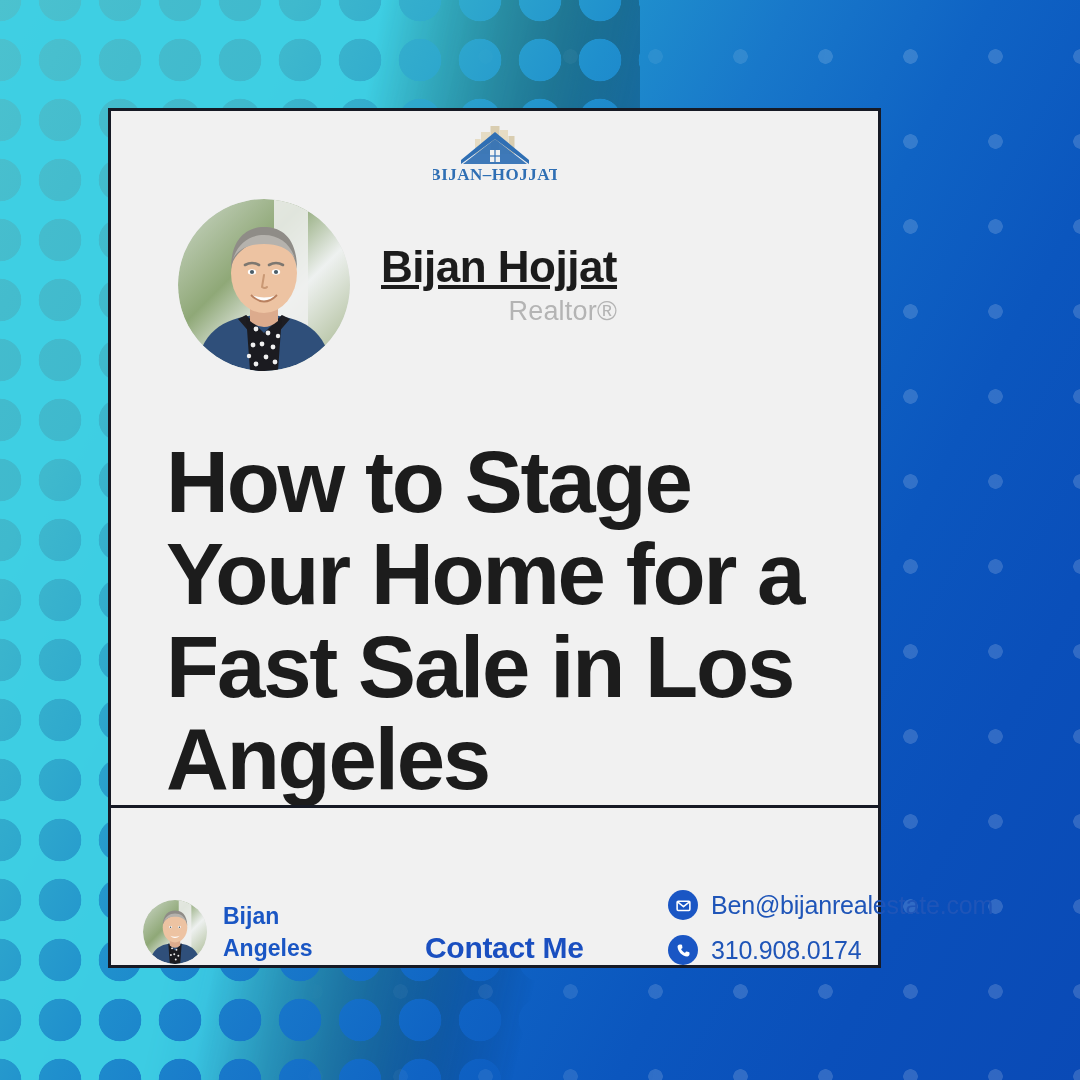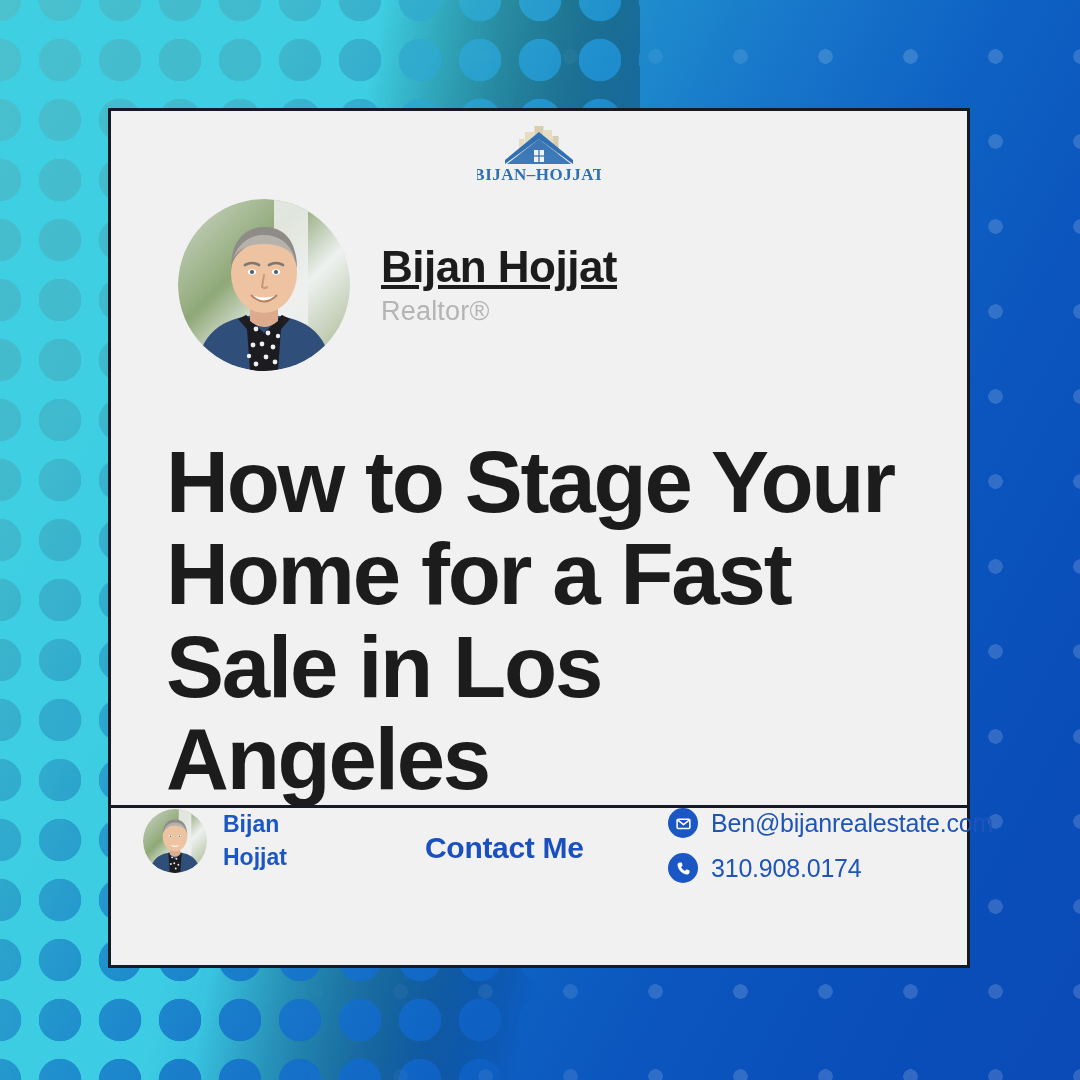--- a/index.html
+++ b/index.html
@@ -88,21 +88,21 @@
     mask-image:linear-gradient(100deg,
         rgba(0,0,0,0) 36%,
         rgba(0,0,0,.35) 50%,
         rgba(0,0,0,1) 68%);
   }
 
   
   #card {
     position:absolute;
     left:108px; top:108px;
-    width:862px; height:860px;
+    width:773px; height:860px;
     background:#f1f1f1;
     border:3px solid #161a25;
     display:flex; flex-direction:column;
   }
 
   
   .logo-wrap {
     height:78px;
     display:flex; align-items:center; justify-content:center;
     padding-top:6px;
@@ -127,40 +127,40 @@
 
   .profile-text { margin-left:31px; }
   .profile-name {
     font-size:44px; font-weight:bold;
     color:#1c1c1c; letter-spacing:-.5px;
     line-height:1.05;
     text-decoration:underline;
   }
   .profile-role {
     font-size:27px; color:#b4b4b4;
-    margin-top:6px; letter-spacing:.2px;
+    margin-top:6px; letter-spacing:.2px;text-align:right;
   }
 
   
   .headline {
     flex:1 1 auto;
     padding:58px 40px 0 55px;
     font-size:87px;
     font-weight:bold;
     line-height:1.06;
     letter-spacing:-2.2px;
     color:#1c1c1c;
   }
 
   
   .divider { height:3px; background:#161a25; flex:0 0 auto; }
 
   .footer {
     height:157px;
-    display:flex; align-items:flex-start;
+    display:flex; align-items:flex-end;
     padding-left:32px;
     flex:0 0 auto;
   }
   .footer-brand { display:flex; align-items:center; width:282px; flex:0 0 auto; }
   .avatar-sm {
     width:64px; height:64px; border-radius:50%;
     overflow:hidden; flex:0 0 auto; background:#dfe3e0;
   }
   .footer-name {
     margin-left:16px;
@@ -308,21 +308,21 @@
               <ellipse cx="74" cy="73" rx="4.2" ry="2.8" fill="#fff"></ellipse>
               <ellipse cx="98" cy="73" rx="4.2" ry="2.8" fill="#fff"></ellipse>
               <circle cx="74" cy="73" r="2.1" fill="#4a5d68"></circle>
               <circle cx="98" cy="73" r="2.1" fill="#4a5d68"></circle>
               <path d="M73 96 q13 12 26 0 q-13 5 -26 0 Z" fill="#fdfdfd"></path>
             </g>
           </svg>
         </div>
         <div class="footer-name">
           <div>Bijan</div>
-          <div>Hojjat</div>
+          <div>Angeles</div>
         </div>
       </div>
 
       <div class="footer-cta">Contact Me</div>
 
       <div class="footer-contacts">
 
         <div class="contact-line">
           <span class="contact-icon">
             <svg width="17" height="17" viewBox="0 0 24 24" fill="none">

